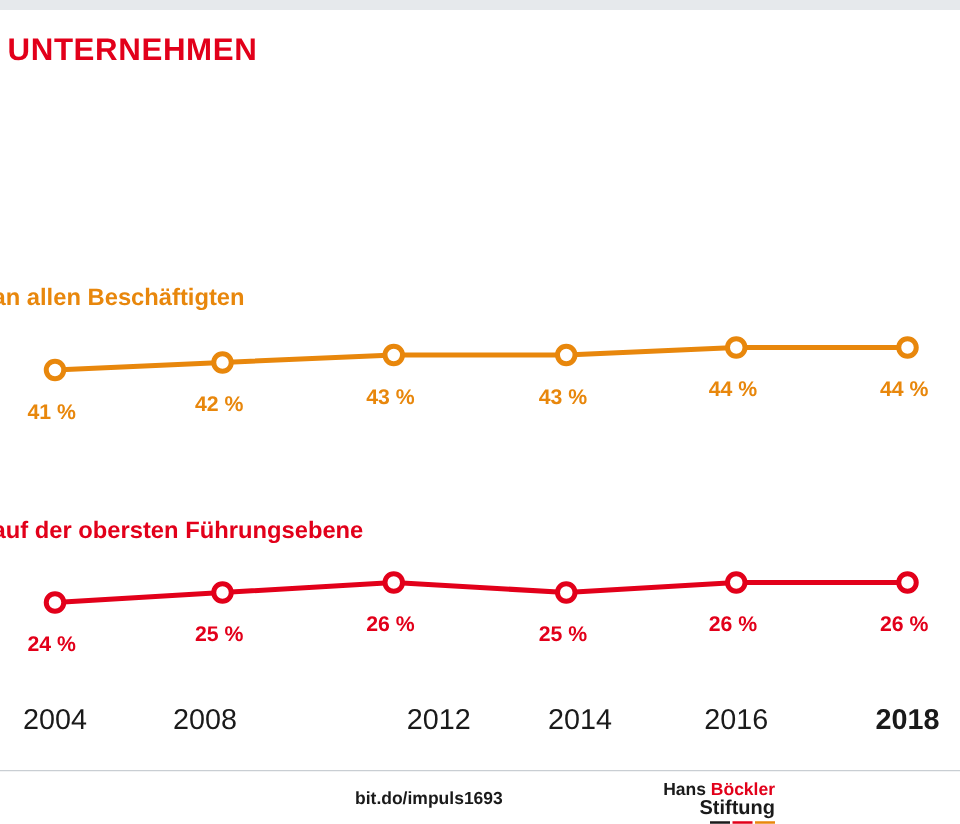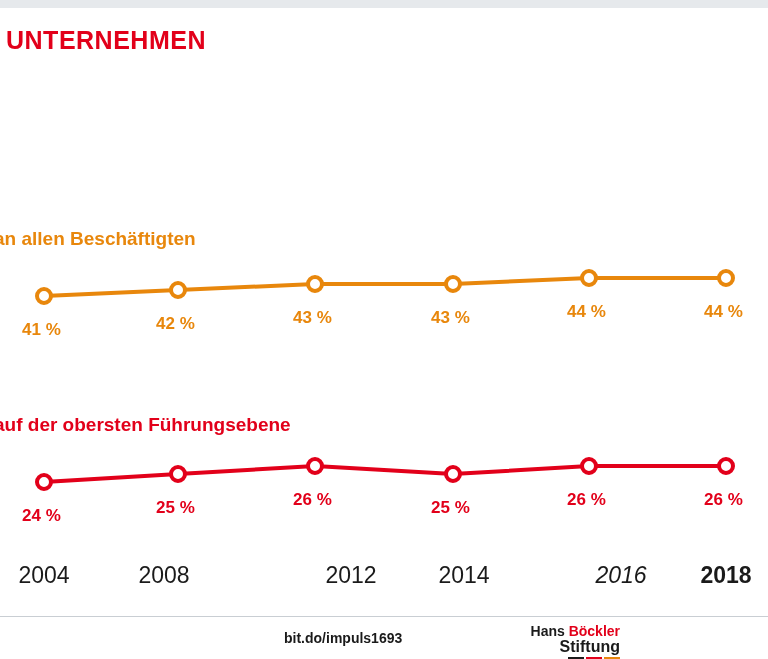--- a/index.html
+++ b/index.html
@@ -163,21 +163,21 @@
       <div class="val red" style="left: 431px; top: 50px;">25 %</div>
       <div class="val red" style="left: 567px; top: 42px;">26 %</div>
       <div class="val red" style="left: 704px; top: 42px;">26 %</div>
     </div>
 
   <div class="axis">
       <div class="tick" style="left: 44px;">2004</div>
       <div class="tick" style="left: 164px;">2008</div>
       <div class="tick" style="left: 315px; margin-left: 36px;">2012</div>
       <div class="tick" style="left: 453px; margin-left: 11px;">2014</div>
-      <div class="tick" style="left: 621px; font-style: italic;">2016</div>
+      <div class="tick" style="left: 589px;">2016</div>
       <div class="tick bold" style="left: 726px;">2018</div>
     </div>
 
   <div class="footline"></div>
   <div class="shortlink">bit.do/impuls1693</div>
 
   <div class="logo">
     <div class="l1"><span>Hans </span><span class="red">Böckler</span></div>
     <div class="l2">Stiftung</div>
     <div class="bars">

